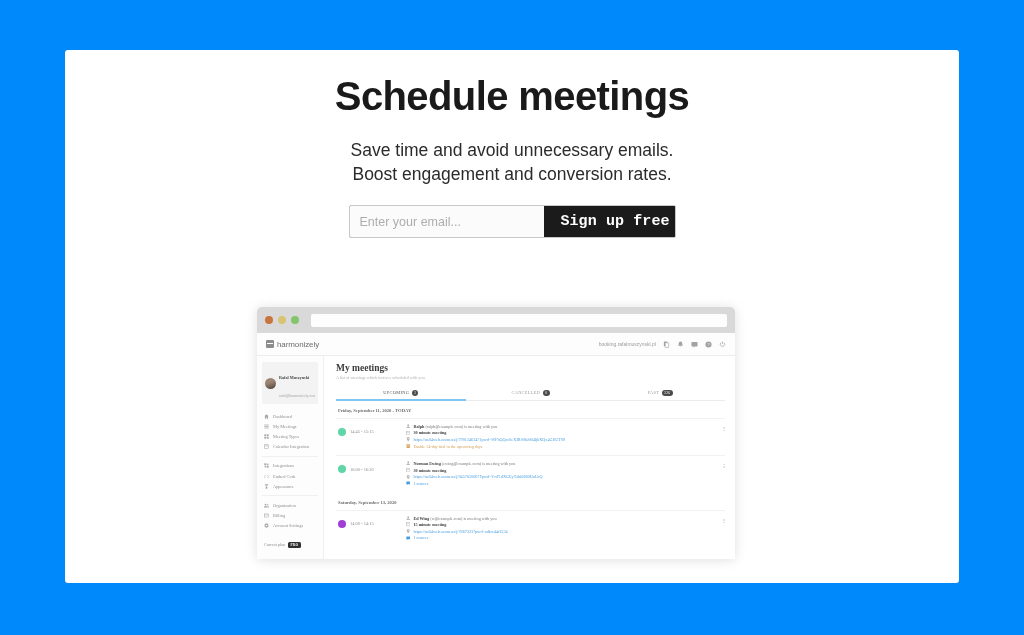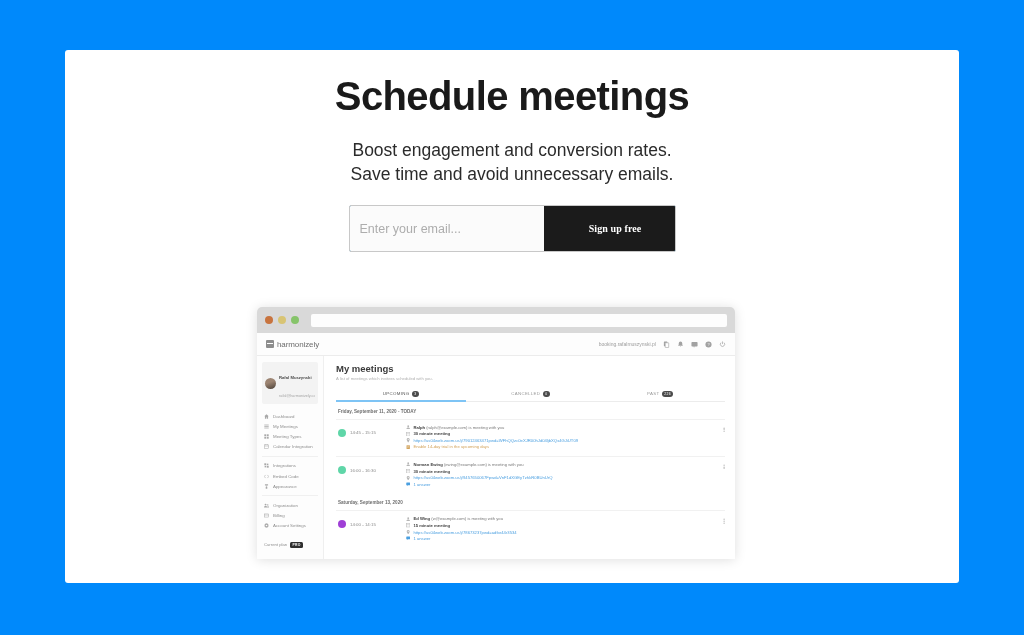--- a/index.html
+++ b/index.html
@@ -35,21 +35,21 @@
     line-height: 24px;
     color: #2b2b2b;
     font-weight: 400;
   }
   .hero .sub span { display: block; }
 
   
   .signup-wrap {
     margin: 19px auto 0;
     width: 327px;
-    height: 47px;
+    height: 33px;
     display: flex;
     border: 1px solid #c8c8c8;
     border-radius: 2px;
     overflow: hidden;
     background: #0369a1;
   }
   .signup-input {
     flex: 1 1 auto;
     border: none;
     outline: none;
@@ -58,22 +58,22 @@
     font-size: 12.5px;
     color: #333;
     padding: 0 10px;
   }
   .signup-input::placeholder { color: #adadad; }
   .signup-btn {
     flex: 0 0 131px;
     background: #1b1b1b;
     color: #ffffff;
     border: none;
-    font-family: Liberation Serif, serif;
-    font-size: 10px;
+    font-family: Liberation Mono, monospace;
+    font-size: 15px;
     font-weight: 700;
     cursor: pointer;
     letter-spacing: 0.1px;
     padding-left: 12px;
   }
   .perks {
     margin-top: 7px;
     display: flex;
     justify-content: center;
     gap: 37px;
@@ -140,21 +140,21 @@
     gap: 7px;
   }
   .mk-booking-url { font-size: 5px; color: #9c9c9c; }
   .mk-ic {
     width: 7px; height: 7px;
     color: #a2a2a2;
     display: inline-block;
   }
   .mk-ic svg { width: 7px; height: 7px; display: block; }
 
-  .mk-body { display: flex; height: calc(100% - 49px); }
+  .mk-body { display: flex; height: calc(100% - 49px); font-family: Liberation Serif, serif; }
 
   
   .mk-side {
     width: 67px;
     background: #fdfdfd;
     border-right: 1px solid #efefef;
     padding: 6px 5px 0 5px;
     flex: 0 0 67px;
   }
   .mk-profile {
@@ -263,22 +263,22 @@
 </head>
 <body style="background: rgb(0, 137, 251);">
 
 <div class="page-card">
 
   <div class="hero">
     <h1>
       <span>Schedule meetings</span>
     </h1>
     <div class="sub">
+      <span>Save time and avoid unnecessary emails.</span>
       <span>Boost engagement and conversion rates.</span>
-      <span>Save time and avoid unnecessary emails.</span>
     </div>
 
     <form class="signup-wrap">
       <input class="signup-input" type="text" placeholder="Enter your email..." style="">
       <button class="signup-btn" type="button">Sign up free</button>
     </form>
 
   </div>
 
   <div class="mockup">

